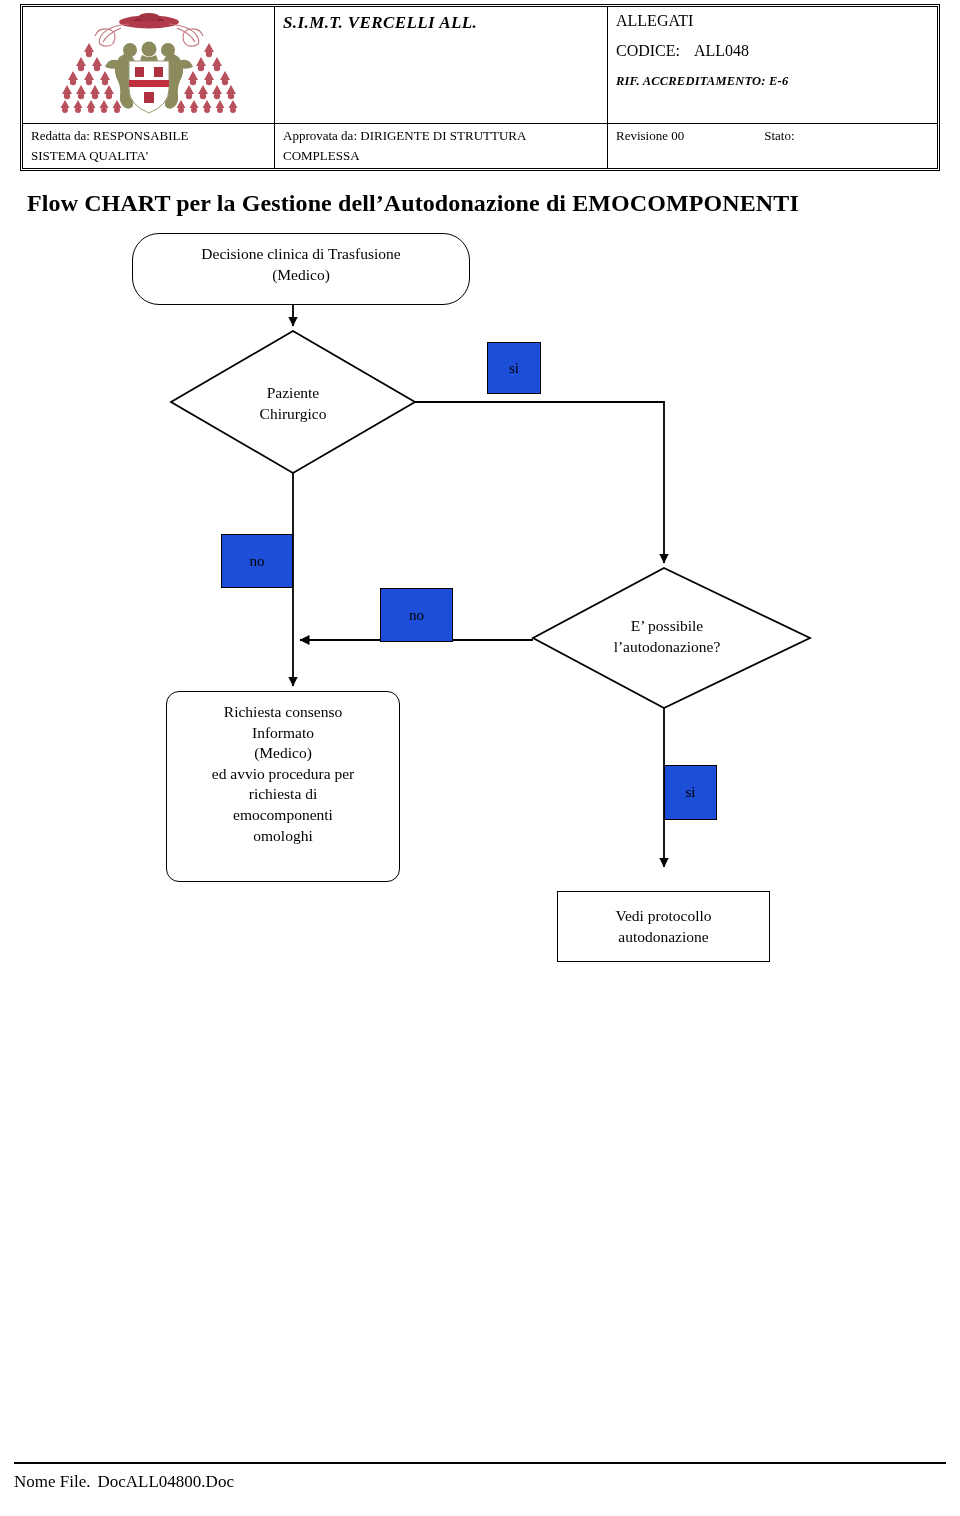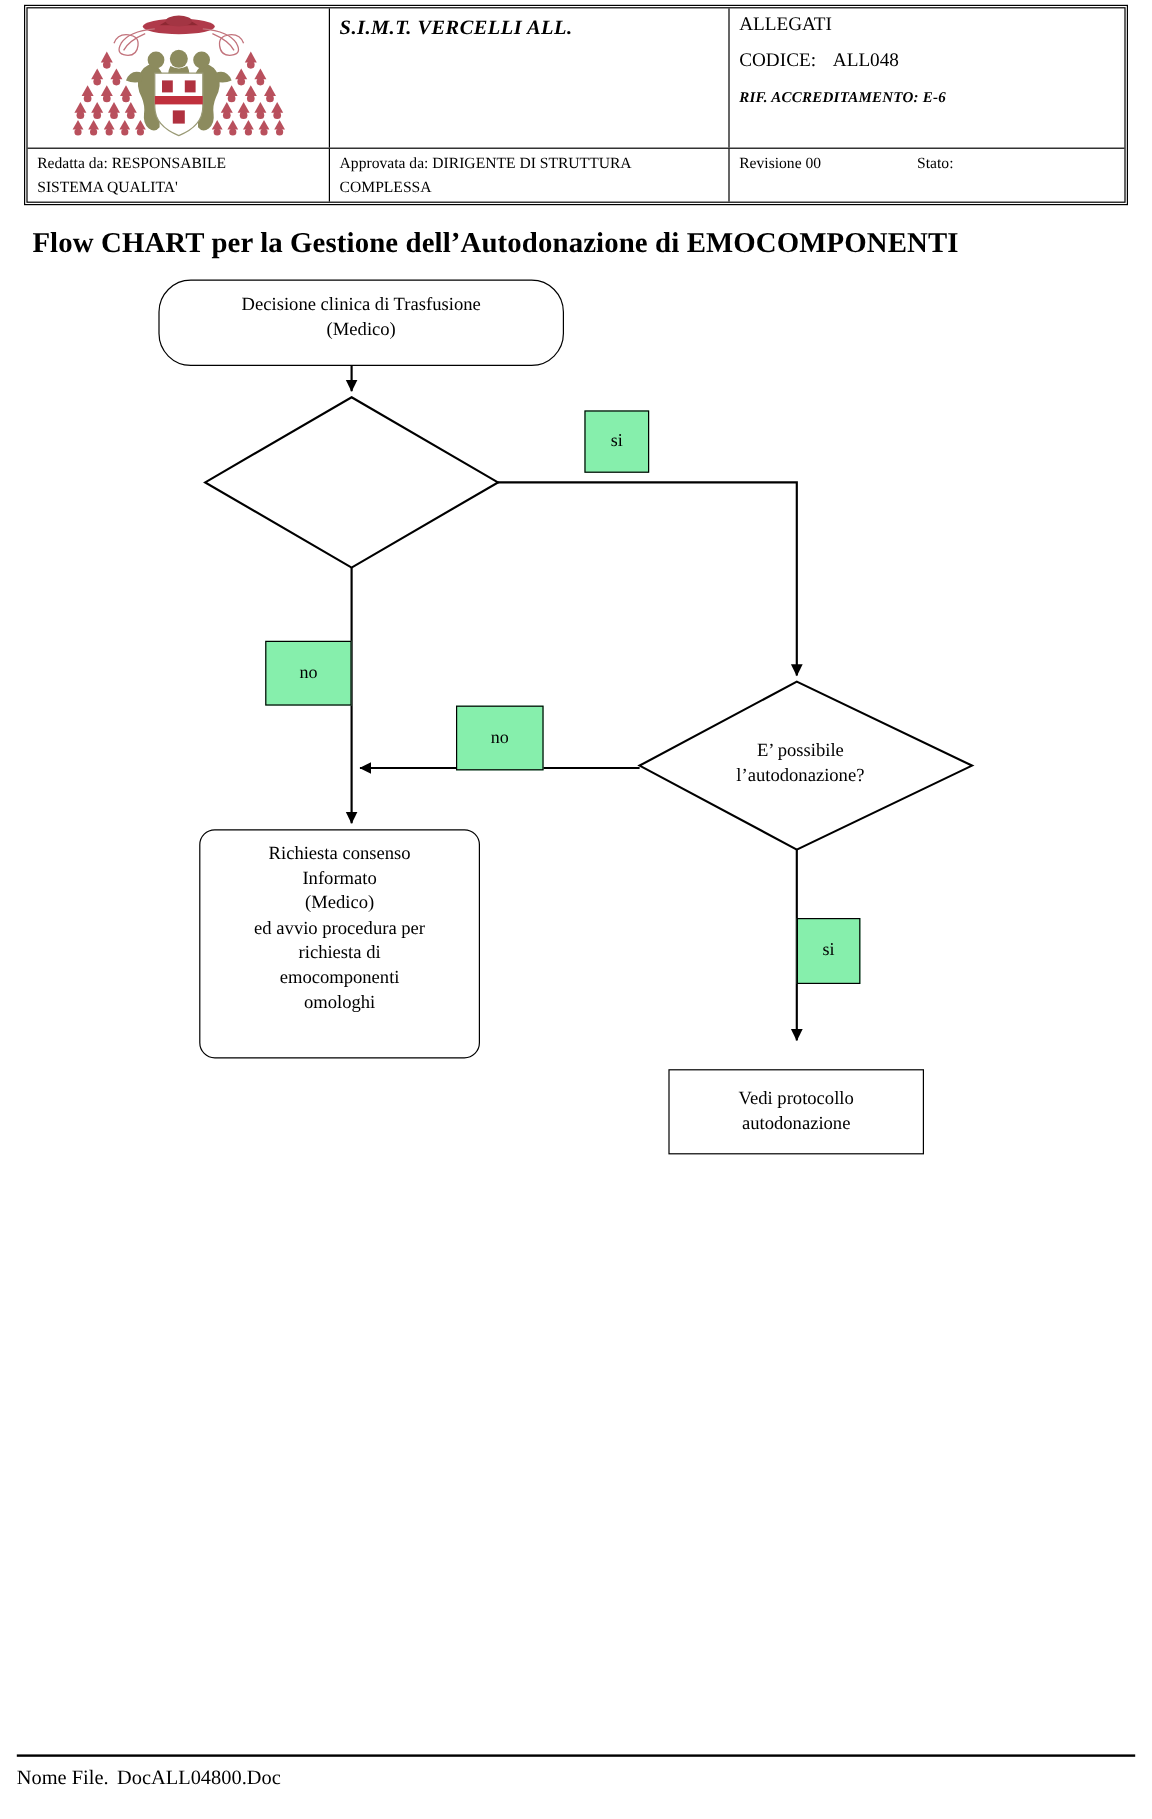--- a/index.html
+++ b/index.html
@@ -49,21 +49,21 @@
 
   
   .canvas{position:absolute;left:0;top:0;width:960px;height:1000px;}
   .node{
     position:absolute;box-sizing:border-box;border:1.6px solid #000;background:#fff;
     display:flex;align-items:center;justify-content:center;text-align:center;
     font-size:15.5px;line-height:1.33;
   }
   .node.pad-top{align-items:flex-start;padding-top:10px;}
   .tag{
-    position:absolute;box-sizing:border-box;border:1.6px solid #000;background:#86efac;
+    position:absolute;box-sizing:border-box;border:1.6px solid #000;background:#1d4ed8;
     display:flex;align-items:center;justify-content:center;font-size:15px;
   }
   .diamond-label{
     position:absolute;text-align:center;font-size:15.5px;line-height:1.35;
     display:flex;align-items:center;justify-content:center;
   }
   .svg-layer{position:absolute;left:0;top:0;width:960px;height:1000px;}
 
   
   .footer-rule{position:absolute;left:14px;top:1462px;width:932px;height:0;
@@ -236,20 +236,26 @@
     <path d="M664,708 L664,867" fill="none" stroke="#000" stroke-width="1.8" marker-end="url(#ah)"></path>
   </svg>
 
   <div class="node pad-top" style="left:132px;top:233px;width:338px;height:72px;border-radius:27px;">
     <div>
       <div>Decisione clinica di Trasfusione</div>
       <div>(Medico)</div>
     </div>
   </div>
 
+  <div class="diamond-label" style="left:213px;top:380px;width:160px;height:48px;">
+    <div>
+      <div>Paziente</div>
+      <div>Chirurgico</div>
+    </div>
+  </div>
 
   <div class="tag" style="left:487px;top:342px;width:54px;height:52px;">si</div>
 
   <div class="tag" style="left:221px;top:534px;width:72px;height:54px;">no</div>
 
   <div class="tag" style="left:380px;top:588px;width:73px;height:54px;">no</div>
 
   <div class="diamond-label" style="left:572px;top:612px;width:190px;height:50px;">
     <div>
       <div>E’         possibile</div>

